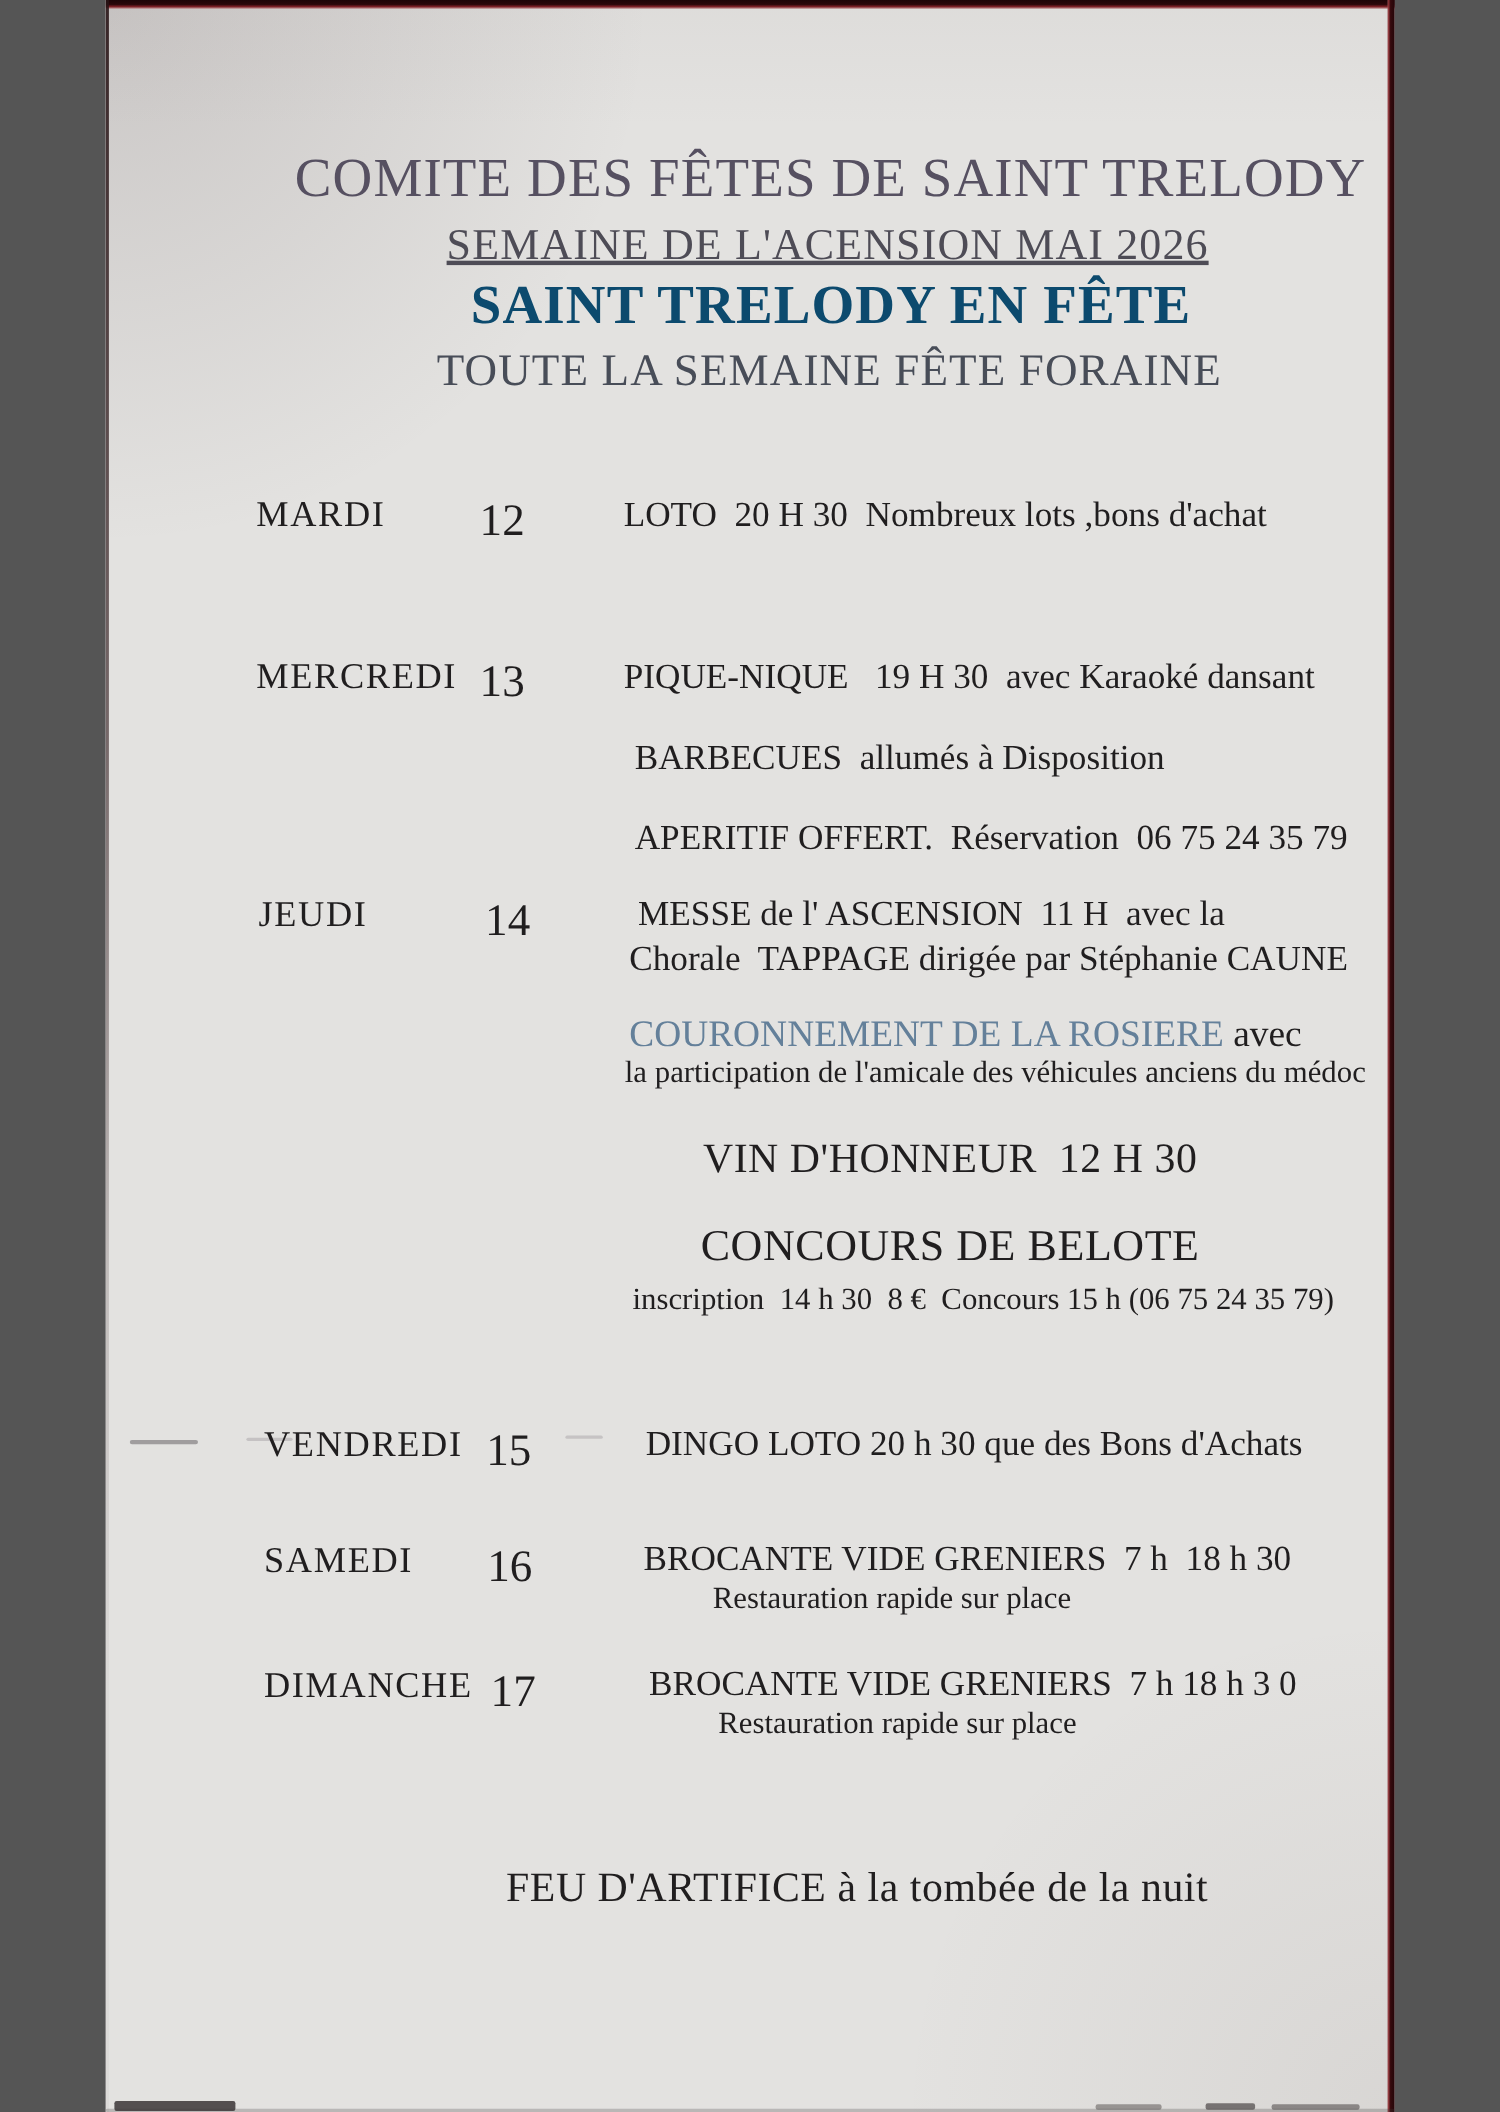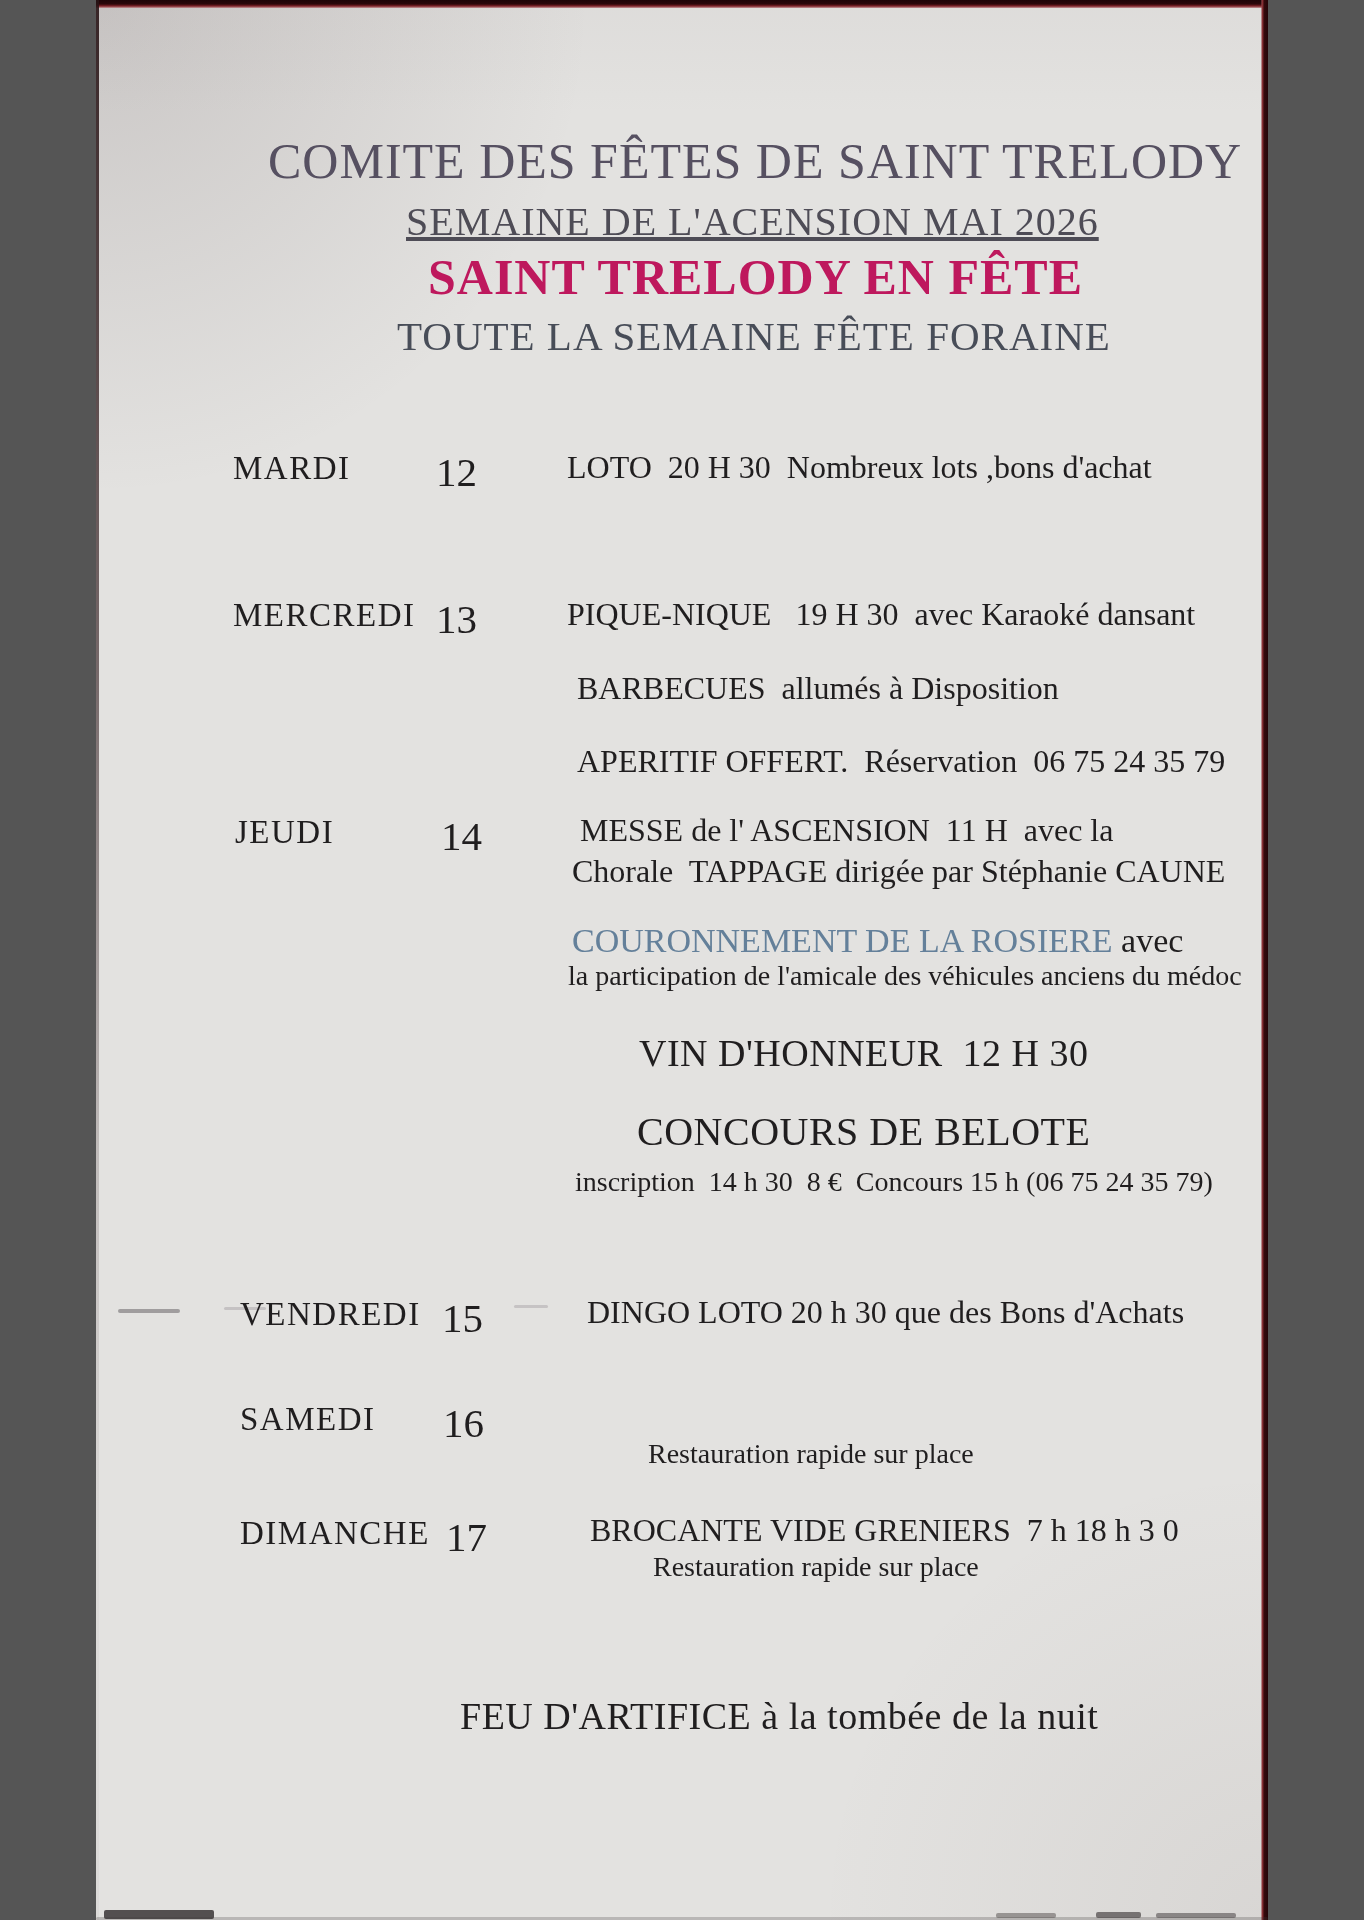--- a/index.html
+++ b/index.html
@@ -15,21 +15,21 @@
   .poster::before{
     content:"";position:absolute;inset:0;pointer-events:none;
     background:
       radial-gradient(circle at 0% 0%, rgba(70,55,58,0.16), rgba(70,55,58,0) 22%),
       radial-gradient(circle at 100% 100%, rgba(90,75,70,0.08), rgba(90,75,70,0) 20%),
       linear-gradient(180deg, rgba(120,110,110,0.05), rgba(0,0,0,0) 6%);
   }
   .txt{position:absolute;white-space:pre;line-height:1;color:#201e1f;}
   .title1{font-size:50px;color:#565061;letter-spacing:1px;}
   .title2{font-size:40px;color:#4e4c56;letter-spacing:1px;text-decoration:underline;}
-  .title3{font-size:50px;color:#be185d;font-weight:600;letter-spacing:1px;}
+  .title3{font-size:50px;color:#0c4a6e;font-weight:600;letter-spacing:1px;}
   .title4{font-size:41px;color:#484d58;letter-spacing:1px;}
   .day{font-size:33px;letter-spacing:1.5px;}
   .date{font-size:41px;}
   .event{font-size:32px;}
   .sub{font-size:28px;}
   .big{font-size:38px;letter-spacing:0.5px;}
   .bigger{font-size:40px;letter-spacing:0.5px;}
   .highlight{color:#64809a;}
   
   .border-top{position:absolute;top:0;left:0;width:100%;height:8px;
@@ -79,20 +79,21 @@
 
   <div class="artifact" style="left:22px;top:1309px;width:62px;height:4px;background:#8f8c8d;opacity:.8;"></div>
   <div class="artifact" style="left:128px;top:1307px;width:42px;height:3px;background:#b8b5b6;opacity:.7;"></div>
   <div class="artifact" style="left:418px;top:1305px;width:34px;height:3px;background:#b2afb0;opacity:.6;"></div>
   <div class="txt day" style="left:144px;top:1298px;">VENDREDI</div>
   <div class="txt date" style="left:346px;top:1298px;">15</div>
   <div class="txt event" style="left:491px;top:1296px;">DINGO LOTO 20 h 30 que des Bons d'Achats</div>
 
   <div class="txt day" style="left:144px;top:1403px;">SAMEDI</div>
   <div class="txt date" style="left:347px;top:1403px;">16</div>
+  <div class="txt event" style="left:489px;top:1400px;">BROCANTE VIDE GRENIERS  7 h  18 h 30</div>
   <div class="txt sub" style="left:552px;top:1440px;">Restauration rapide sur place</div>
 
   <div class="txt day" style="left:144px;top:1517px;">DIMANCHE</div>
   <div class="txt date" style="left:350px;top:1517px;">17</div>
   <div class="txt event" style="left:494px;top:1514px;">BROCANTE VIDE GRENIERS  7 h 18 h 3 0</div>
   <div class="txt sub" style="left:557px;top:1553px;">Restauration rapide sur place</div>
 
   <div class="txt big" style="left:364px;top:1697px;">FEU D'ARTIFICE à la tombée de la nuit</div>
 
   <div class="smudge" style="left:8px;top:1910px;width:110px;height:9px;background:#3b3637;opacity:.85;"></div>

